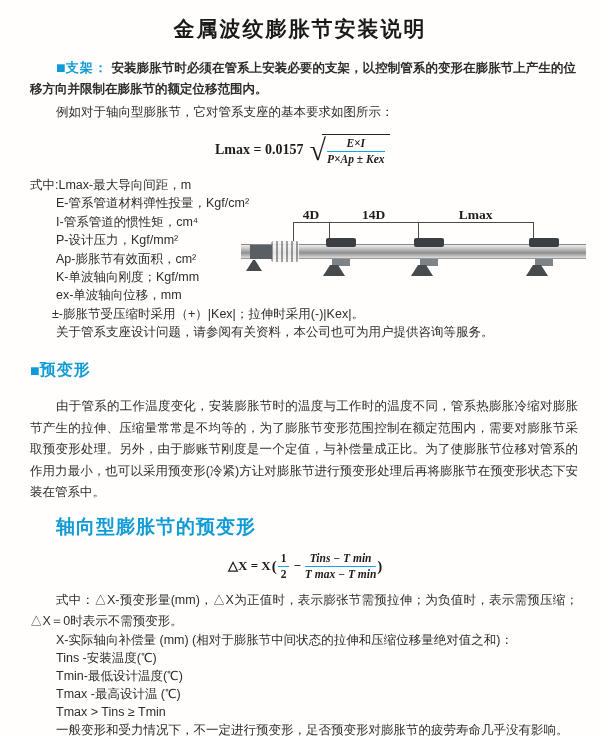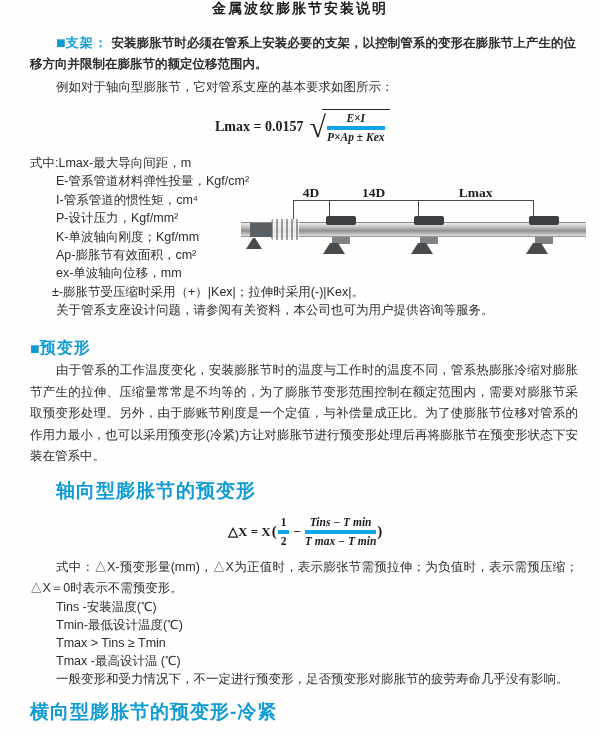--- a/index.html
+++ b/index.html
@@ -4,38 +4,38 @@
 <style>
   * { margin:0; padding:0; box-sizing:border-box; }
   html,body { background:#ffffff; }
   .page {
     position:relative; width:600px; height:737px; margin:0 auto;
     background:#fffefc; overflow:hidden;
     font-family:"Liberation Sans", sans-serif;
     color:#2d2d2d; font-size:12.5px;
   }
   .doc-title {
-    text-align:center; font-size:14px; font-weight:bold; color:#1a1a1a;
-    letter-spacing:2px;
+    text-align:center; font-size:21px; font-weight:bold; color:#1a1a1a;
+    padding-top:15px; letter-spacing:2px;
   }
   
   .sec-para { margin:14px 24px 0 30px; line-height:21px; text-align:justify; }
   .sec-para .lead-indent { display:inline-block; width:26px; }
   .sec-marker { color:var(--accent); font-size:16px; font-weight:bold; vertical-align:-1px; }
   .sec-head-inline { color:var(--accent); font-size:13px; font-weight:bold; letter-spacing:1px; }
   .sec-body-bold { font-weight:600; }
   .indent-line { margin:2px 24px 0 30px; text-indent:26px; line-height:20px; }
 
   
   .formula { font-family:"Liberation Serif", serif; font-weight:bold; color:#1c1c1c; }
   .f1 { margin:12px 0 0 215px; display:flex; align-items:center; font-size:14px; }
   .sqrt-sym { font-size:30px; font-weight:400; line-height:26px; margin-left:6px; }
   .sqrt-body { display:inline-block; border-top:1.5px solid #222; padding:2px 5px 0 5px; margin-left:-4px; }
   .frac { display:inline-block; text-align:center; vertical-align:middle; font-size:11.5px; line-height:13px; }
-  .frac .num { display:block; border-bottom:4px solid #0ea5e9; padding:0 3px 1px; }
+  .frac .num { display:block; border-bottom:1px solid #0ea5e9; padding:0 3px 1px; }
   .frac .den { display:block; padding-top:1px; }
   .ital { font-style:italic; }
 
   
   .defs-region { position:relative; margin-top:10px; height:172px; }
   .def-line { margin-left:30px; line-height:18.4px; white-space:nowrap; }
   .def-line.ind { margin-left:56px; }
   .def-line.ind2 { margin-left:52px; }
 
   
@@ -58,21 +58,21 @@
   .support .base-inner { width:22px; }
   .anchor { position:absolute; }
   .anchor .clamp { position:absolute; left:4px; top:0; width:22px; height:14px; background:#5a5f63; }
   .anchor .base { position:absolute; left:0; top:15px; width:16px; height:0;
     border-bottom:11px solid #474b4e; border-left:7px solid transparent; border-right:7px solid transparent; }
 
   .sec-head-block { margin:12px 0 0 30px; }
   .sub-head { color:var(--accent); font-weight:bold; font-size:19px; letter-spacing:1px; }
   .sub-head.axial { margin:10px 0 0 56px; }
   .sub-head.lateral { margin:10px 0 0 30px; }
-  .para { margin:1px 22px 0 30px; line-height:21.5px; text-align:justify; text-indent:26px; }
+  .para { margin:15px 22px 0 30px; line-height:21.5px; text-align:justify; text-indent:26px; }
 
   .f2 { margin:12px 0 0 228px; display:flex; align-items:center; font-size:13px; }
   .f2 .paren { font-size:15px; padding:0 1px; }
   .f2 .minus { padding:0 4px; }
 
   .plain-line { margin-left:56px; line-height:17.6px; margin-top:0.5px; }
   .note-para { margin:9px 22px 0 30px; line-height:21px; text-align:justify; text-indent:26px; }
 </style>
 </head>
 <body>
@@ -93,22 +93,22 @@
         <span class="den">P×Ap ± Kex</span>
       </span>
     </span>
   </div>
 
   <div class="defs-region">
     <div class="def-line">式中:Lmax-最大导向间距，m</div>
     <div class="def-line ind">E-管系管道材料弹性投量，Kgf/cm²</div>
     <div class="def-line ind">I-管系管道的惯性矩，cm⁴</div>
     <div class="def-line ind">P-设计压力，Kgf/mm²</div>
+    <div class="def-line ind">Ap-膨胀节有效面积，cm²</div>
     <div class="def-line ind">K-单波轴向刚度；Kgf/mm</div>
-    <div class="def-line ind">Ap-膨胀节有效面积，cm²</div>
     <div class="def-line ind">ex-单波轴向位移，mm</div>
     <div class="def-line ind2">±-膨胀节受压缩时采用（+）|Kex|；拉伸时采用(-)|Kex|。</div>
     <div class="def-line ind">关于管系支座设计问题，请参阅有关资料，本公司也可为用户提供咨询等服务。</div>
 
     <div class="figure">
       <div class="dim-line"></div>
       <div class="tick" style="left:52px"></div>
       <div class="tick" style="left:88px"></div>
       <div class="tick" style="left:177px"></div>
       <div class="tick" style="left:292px"></div>
@@ -151,21 +151,22 @@
       <span class="den">2</span>
     </span>
     <span class="minus">−</span>
     <span class="frac ital">
       <span class="num">Tins − T min</span>
       <span class="den">T max − T min</span>
     </span>
     <span class="paren">)</span>
   </div>
   <p class="note-para">式中：△X-预变形量(mm)，△X为正值时，表示膨张节需预拉伸；为负值时，表示需预压缩；△X＝0时表示不需预变形。</p>
+  <div class="plain-line">X-实际轴向补偿量 (mm) (相对于膨胀节中间状态的拉伸和压缩位移量绝对值之和)：</div>
   <div class="plain-line">Tins -安装温度(℃)</div>
   <div class="plain-line">Tmin-最低设计温度(℃)</div>
+  <div class="plain-line">Tmax -最高设计温 (℃)</div>
   <div class="plain-line">Tmax &gt; Tins ≥ Tmin</div>
-  <div class="plain-line">Tmax -最高设计温 (℃)</div>
   <div class="plain-line">一般变形和受力情况下，不一定进行预变形，足否预变形对膨胀节的疲劳寿命几乎没有影响。</div>
 
   <div class="sub-head lateral">横向型膨胀节的预变形-冷紧</div>
 
 </div>
 
 </body></html>

